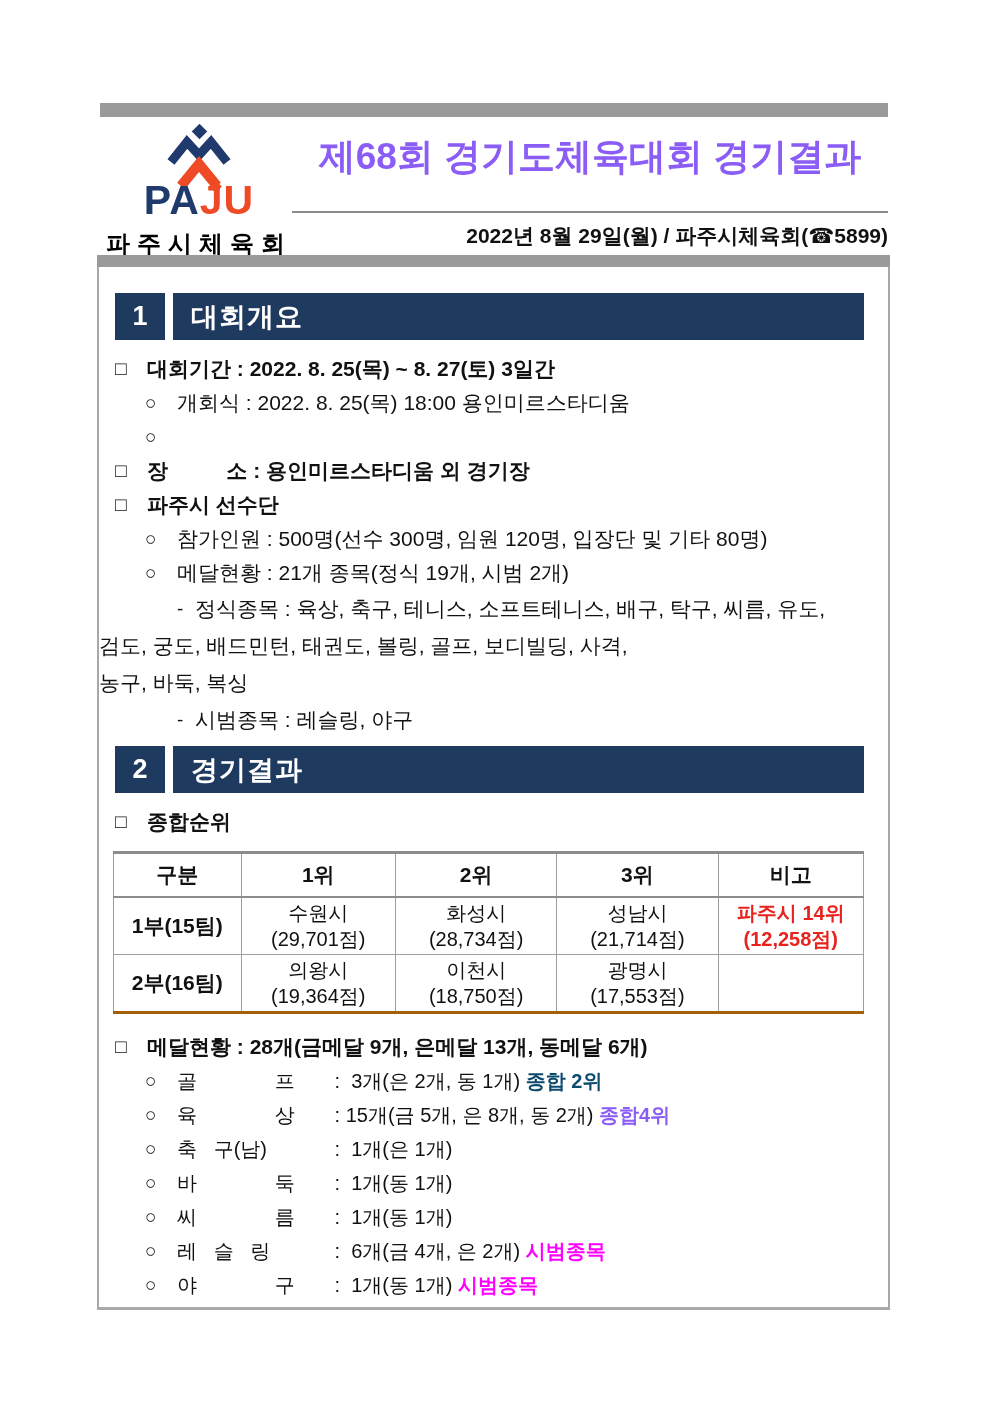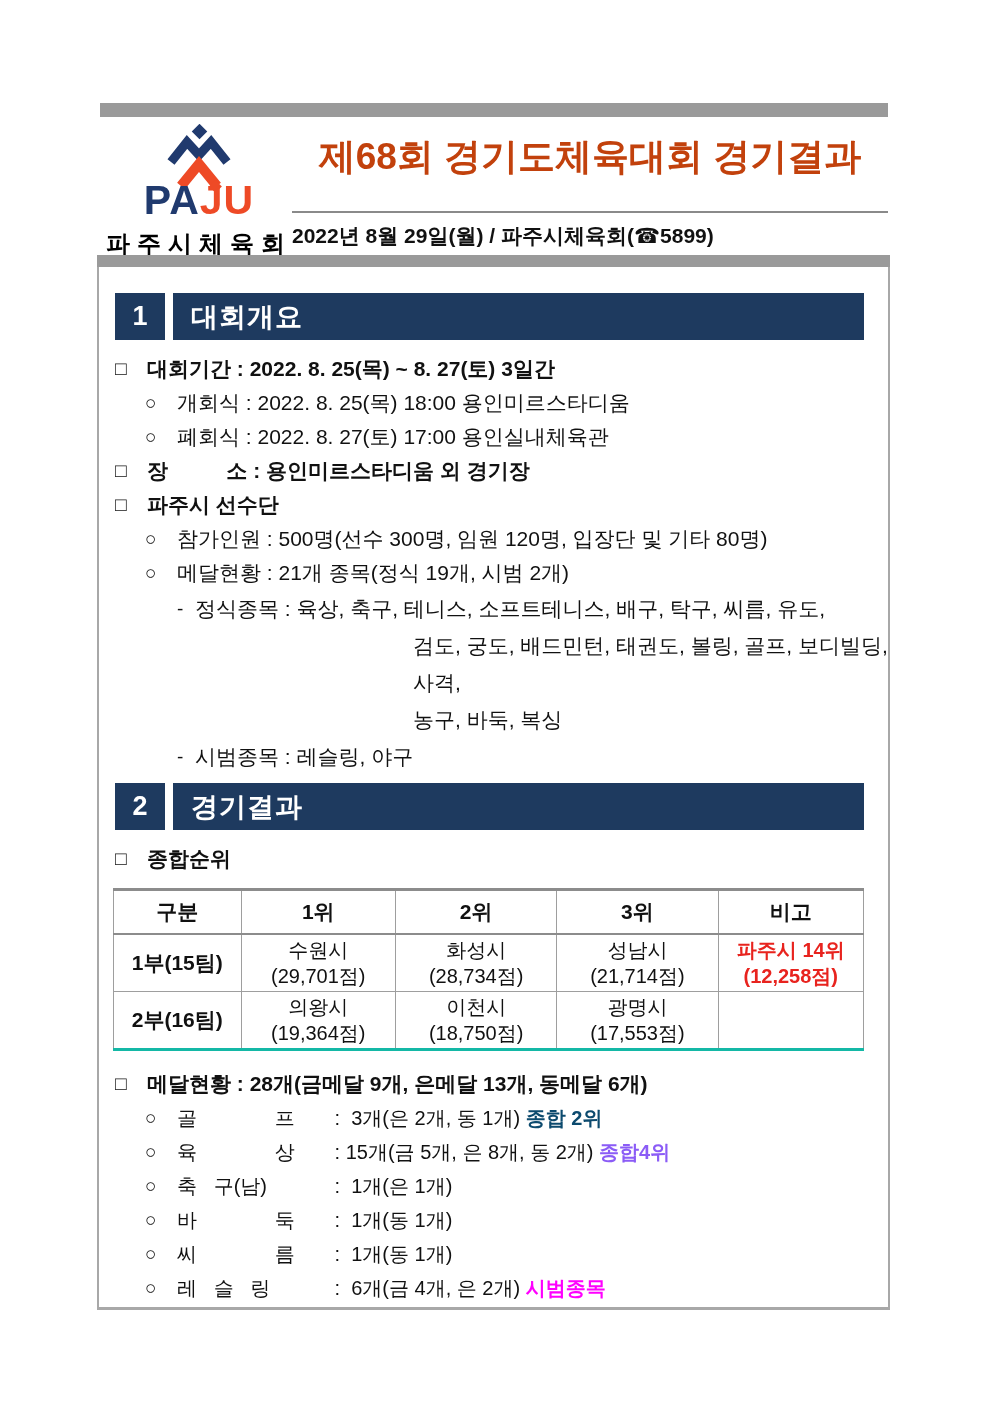--- a/index.html
+++ b/index.html
@@ -15,23 +15,23 @@
   }
   .top-bar{position:absolute;left:100px;top:103px;width:788px;height:14px;background:var(--bar-gray);}
   
   .logo{position:absolute;left:103px;top:124px;width:192px;text-align:center;}
   .logo-icon{display:block;margin:0 auto;}
   .paju-text{font-size:41px;font-weight:800;letter-spacing:1px;line-height:36px;margin-top:-14px;}
   .paju-text .pa{color:var(--logo-blue);}
   .paju-text .ju{color:var(--logo-orange);text-align:right;}
   .org-name{margin-top:10px;font-size:24px;font-weight:bold;color:#000;letter-spacing:7px;white-space:nowrap;}
   .title-block{position:absolute;left:292px;top:132px;width:596px;text-align:center;}
-  .doc-title{font-size:37px;font-weight:900;color:#c2410c;letter-spacing:0px;white-space:nowrap;}
+  .doc-title{font-size:37px;font-weight:900;color:#8b5cf6;letter-spacing:0px;white-space:nowrap;}
   .title-rule{position:absolute;left:292px;top:211px;width:596px;border-top:2px solid #8a8a8a;}
-  .date-line{position:absolute;left:292px;top:222px;width:596px;text-align:left;
+  .date-line{position:absolute;left:292px;top:222px;width:596px;text-align:right;
              font-size:21px;font-weight:bold;white-space:pre-wrap;}
   
   .box-top-bar{position:absolute;left:97px;top:255px;width:793px;height:12px;background:var(--bar-gray);}
   .content-box{
     position:absolute;left:97px;top:267px;width:793px;height:1043px;
     border-left:2px solid var(--border-gray);border-right:2px solid var(--border-gray);
     border-bottom:3px solid var(--border-gray);background:#fff;overflow:hidden;
   }
   .section-header{display:flex;margin:26px 24px 0 16px;height:47px;}
   .num-box{width:50px;background:var(--navy);color:#fff;font-size:27px;font-weight:bold;
@@ -41,27 +41,27 @@
              display:flex;align-items:center;padding-left:18px;letter-spacing:1px;}
   
   .lines{margin-top:12px;}
   .line{display:flex;font-size:21px;line-height:34px;white-space:pre-wrap;}
   .line .bullet{flex:0 0 32px;font-size:19px;}
   .line .bullet.dash{flex:0 0 18px;}
   .line .txt{white-space:pre-wrap;}
   .l-box{padding-left:16px;}
   .l-circle{padding-left:46px;}
   .l-dash{padding-left:78px;}
-  .l-cont{padding-left:314px;line-height:37px;}
+  .l-cont{line-height:37px;}
   .l-dash.tall{line-height:37px;}
   .bold{font-weight:bold;}
   
   .rank-table{
     width:751px;margin:12px 24px 0 14px;border-collapse:collapse;table-layout:fixed;
-    border-top:3px solid #8c8c8c;border-bottom:3px solid #14b8a6;font-size:21px;
+    border-top:3px solid #8c8c8c;border-bottom:3px solid #a16207;font-size:21px;
   }
   .rank-table th,.rank-table td{border:1px solid #9e9e9e;text-align:center;vertical-align:middle;}
   .rank-table th{height:44px;font-weight:bold;border-bottom:2px solid #8c8c8c;}
   .rank-table td{height:58px;font-size:20px;line-height:26px;}
   .rank-table td.rowlabel{font-weight:bold;font-size:21px;text-align:center;}
   .rank-table td.remark{font-weight:bold;}
   
   .medal-line{display:flex;font-size:20px;line-height:34px;padding-left:46px;white-space:pre-wrap;}
   .medal-line .bullet{flex:0 0 32px;font-size:19px;}
   .m-name{flex:0 0 152px;white-space:pre-wrap;}
@@ -106,21 +106,20 @@
       <div class="line l-box bold">
         <span class="bullet">□</span>
         <span class="txt">대회기간 : 2022. 8. 25(목) ~ 8. 27(토) 3일간</span>
       </div>
       <div class="line l-circle">
         <span class="bullet">○</span>
         <span class="txt">개회식 : 2022. 8. 25(목) 18:00 용인미르스타디움</span>
       </div>
       <div class="line l-circle">
         <span class="bullet">○</span>
-        <span class="txt">폐회식 : 2022. 8. 27(토) 17:00 용인실내체육관</span>
       </div>
       <div class="line l-box bold">
         <span class="bullet">□</span>
         <span class="txt">장          소 : 용인미르스타디움 외 경기장</span>
       </div>
       <div class="line l-box bold">
         <span class="bullet">□</span>
         <span class="txt">파주시 선수단</span>
       </div>
       <div class="line l-circle">

